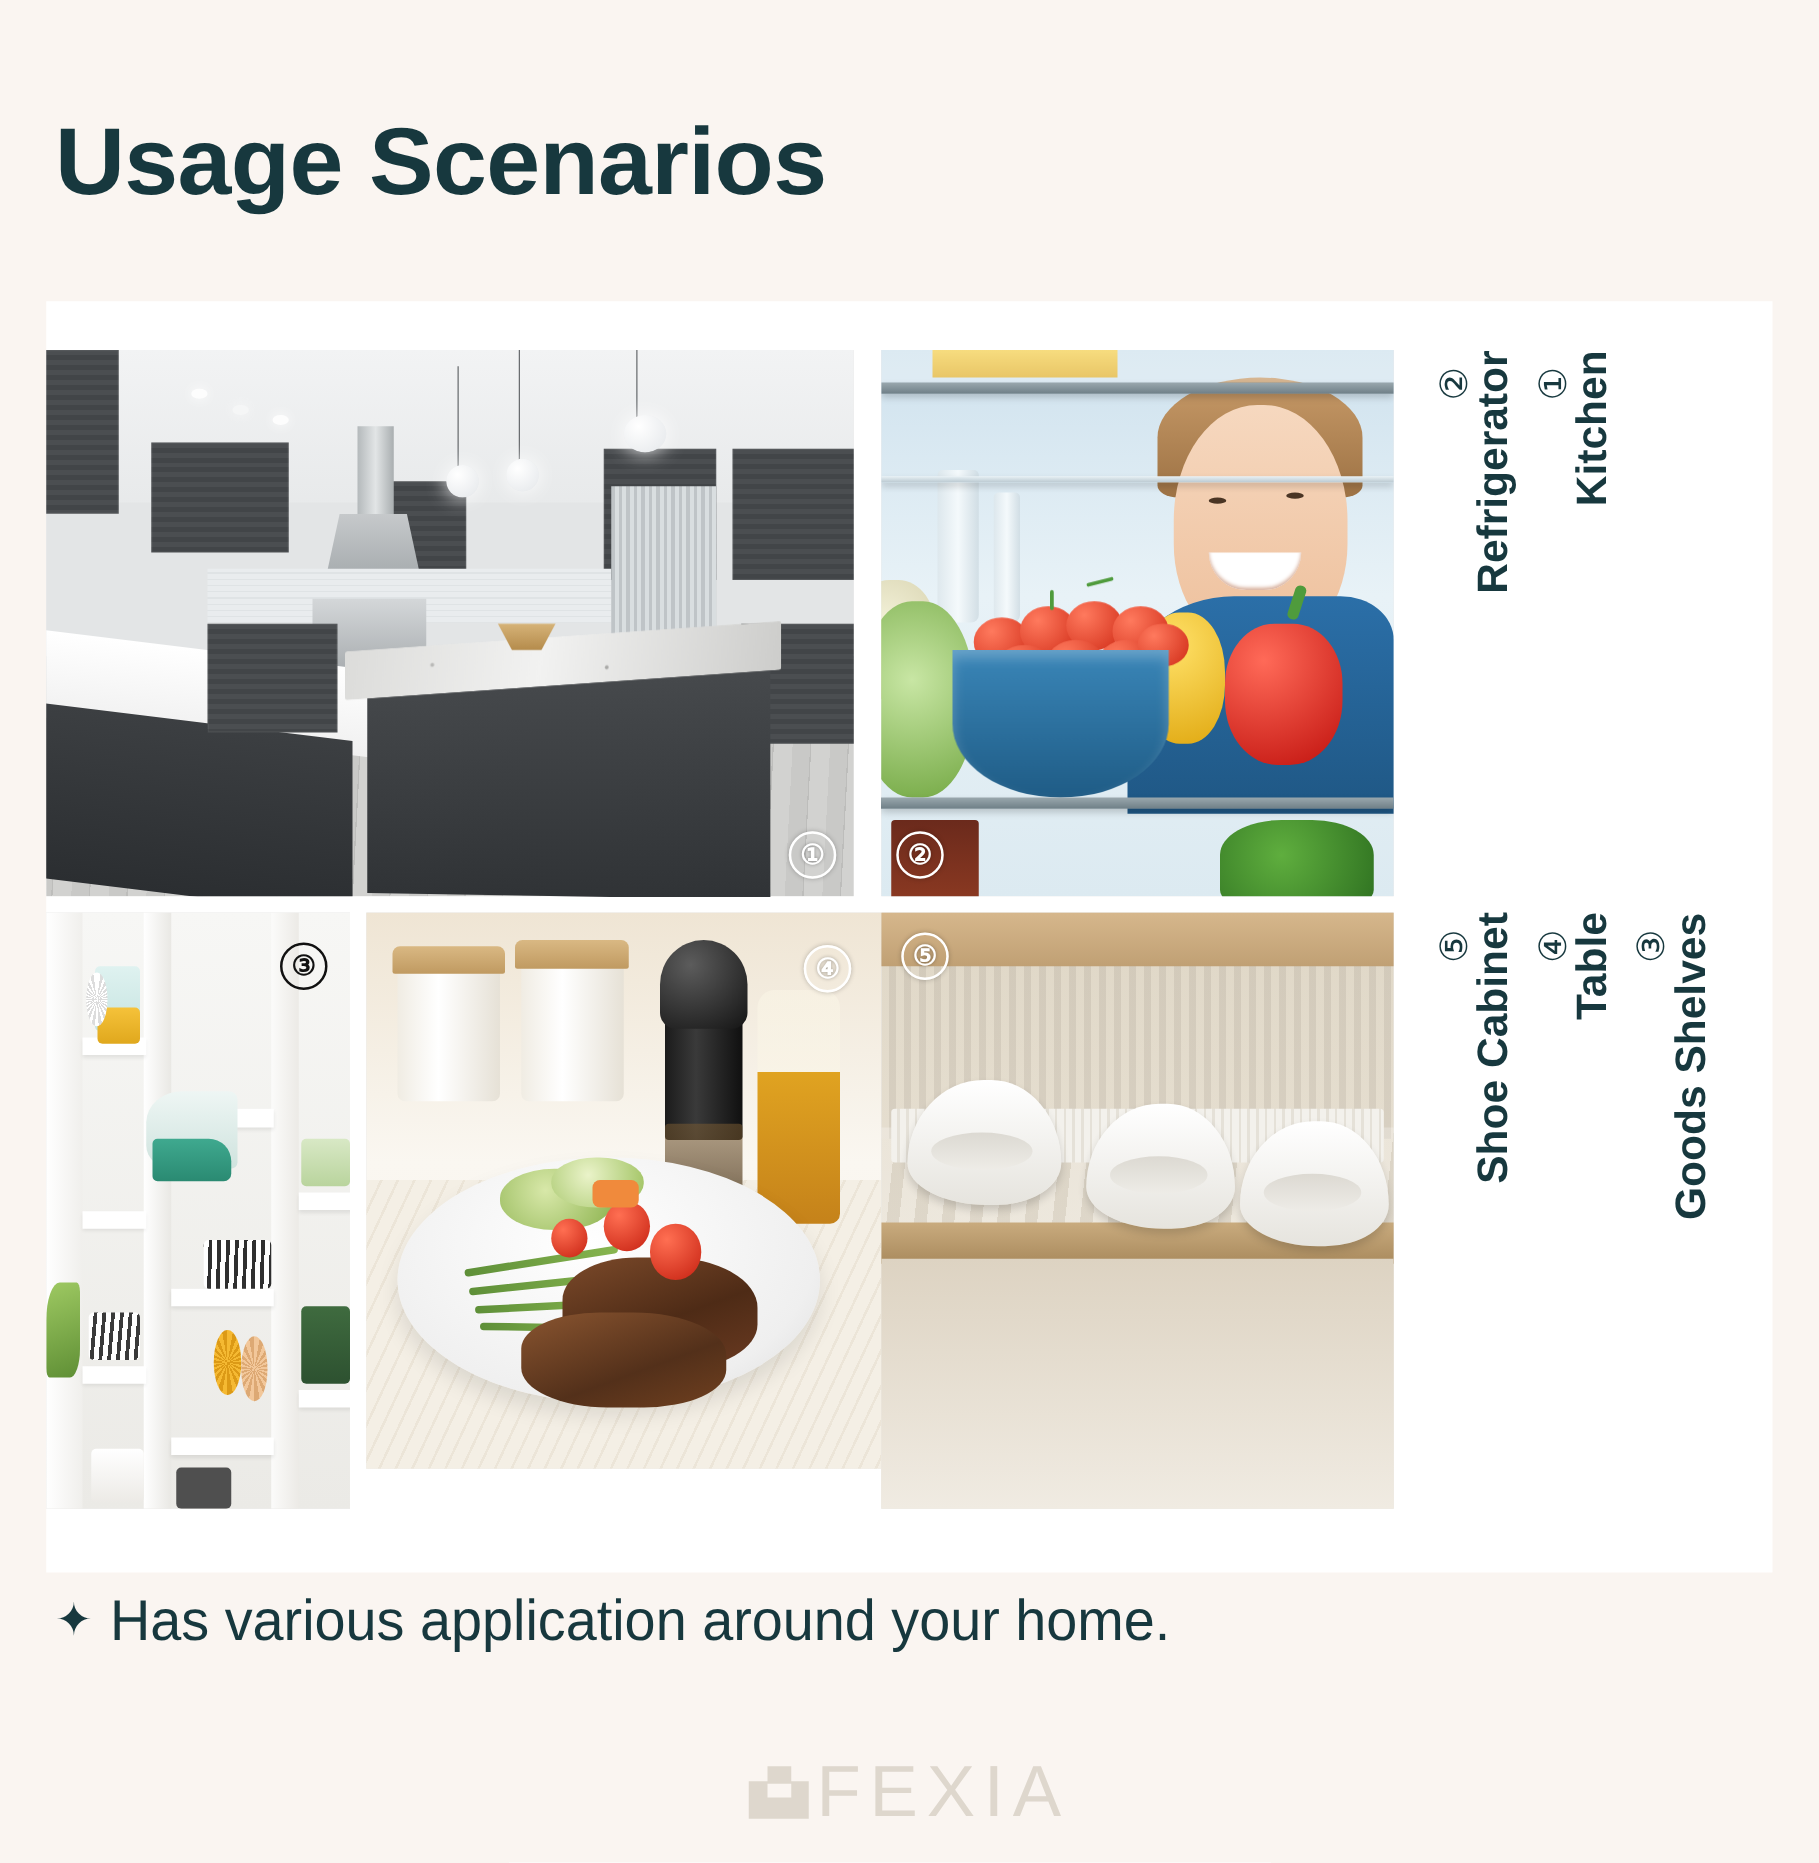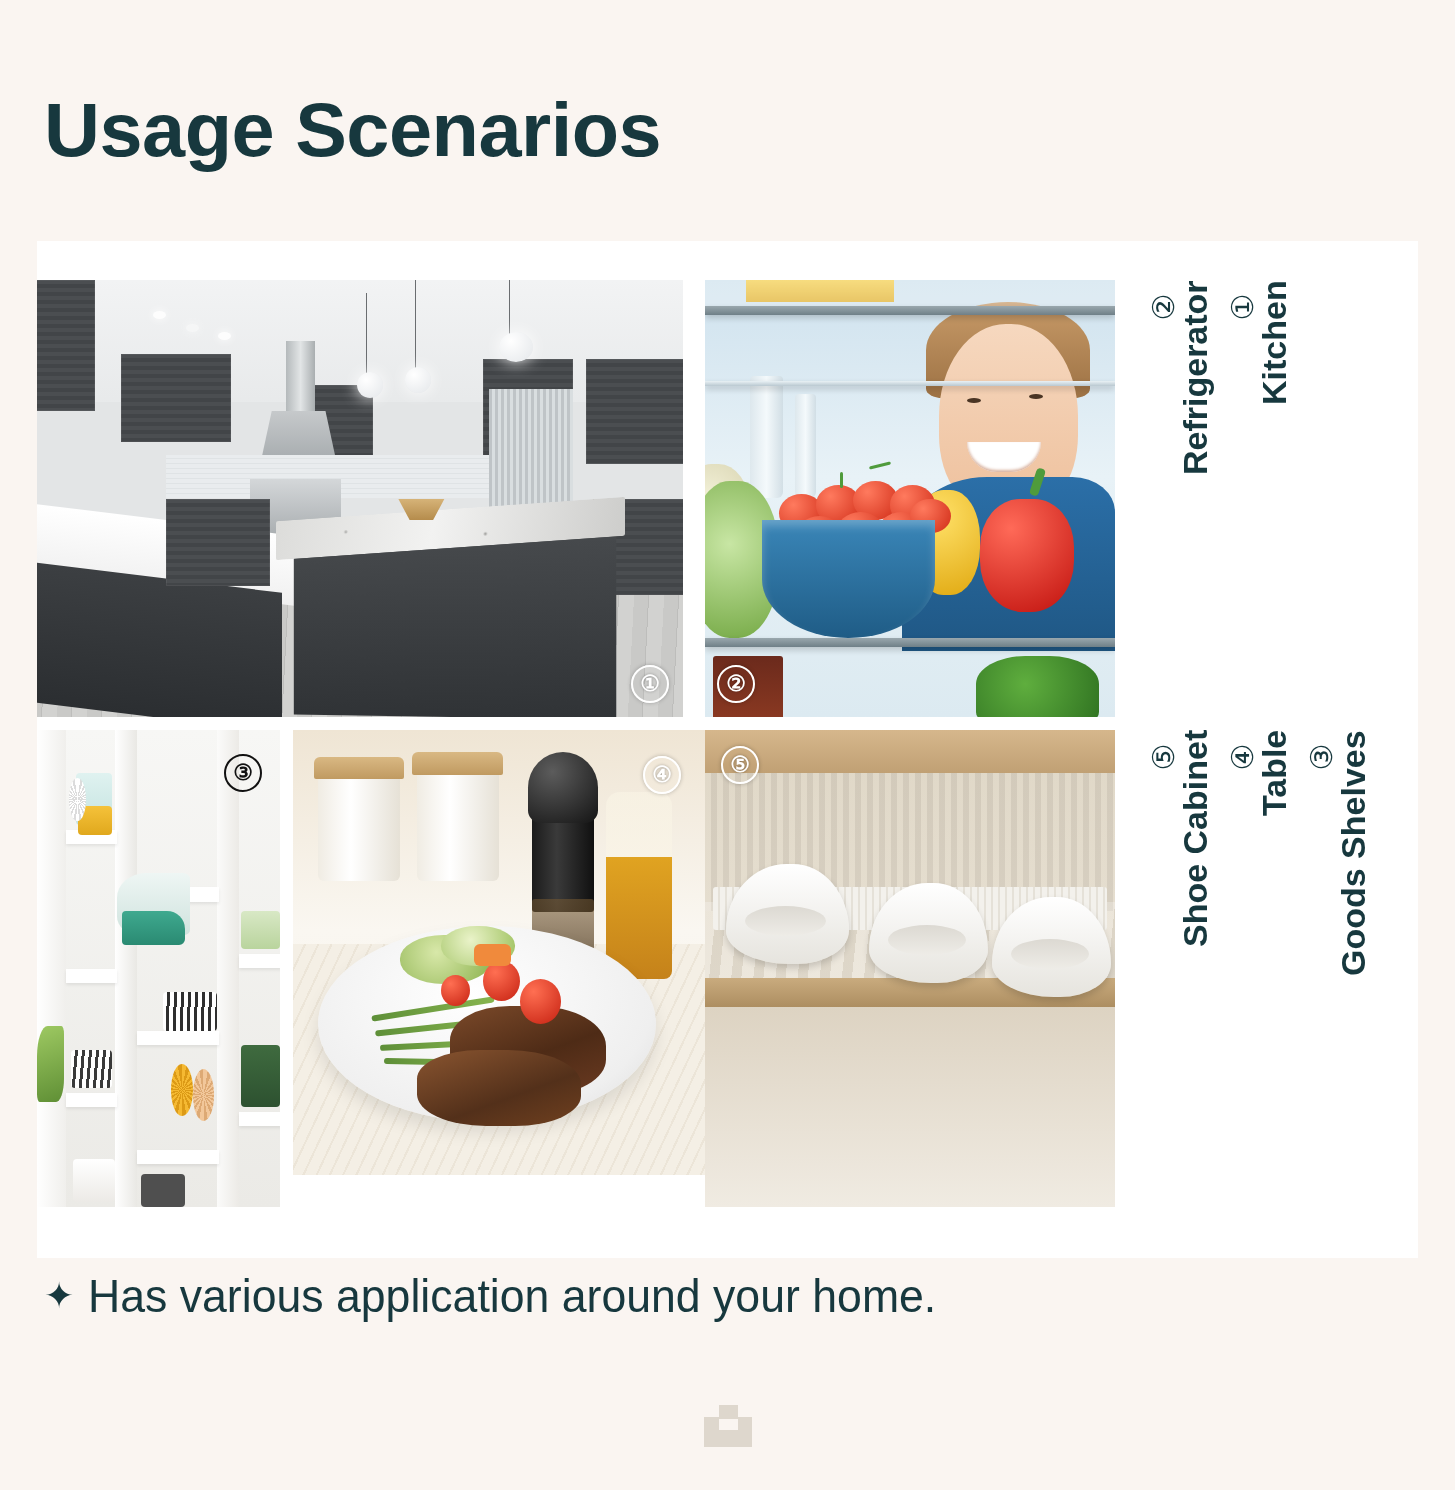--- a/index.html
+++ b/index.html
@@ -547,13 +547,14 @@
   <span class="star">✦</span>
   <span class="caption-text">Has various application around your home.</span>
 </div>
 
 <div class="footer-logo">
   <span class="logo-mark">
     <span class="basket"></span>
     <span class="handle"></span>
     <span class="notch"></span>
   </span>
+  <span class="logo-text">FEXIA</span>
 </div>
 
 </body></html>

